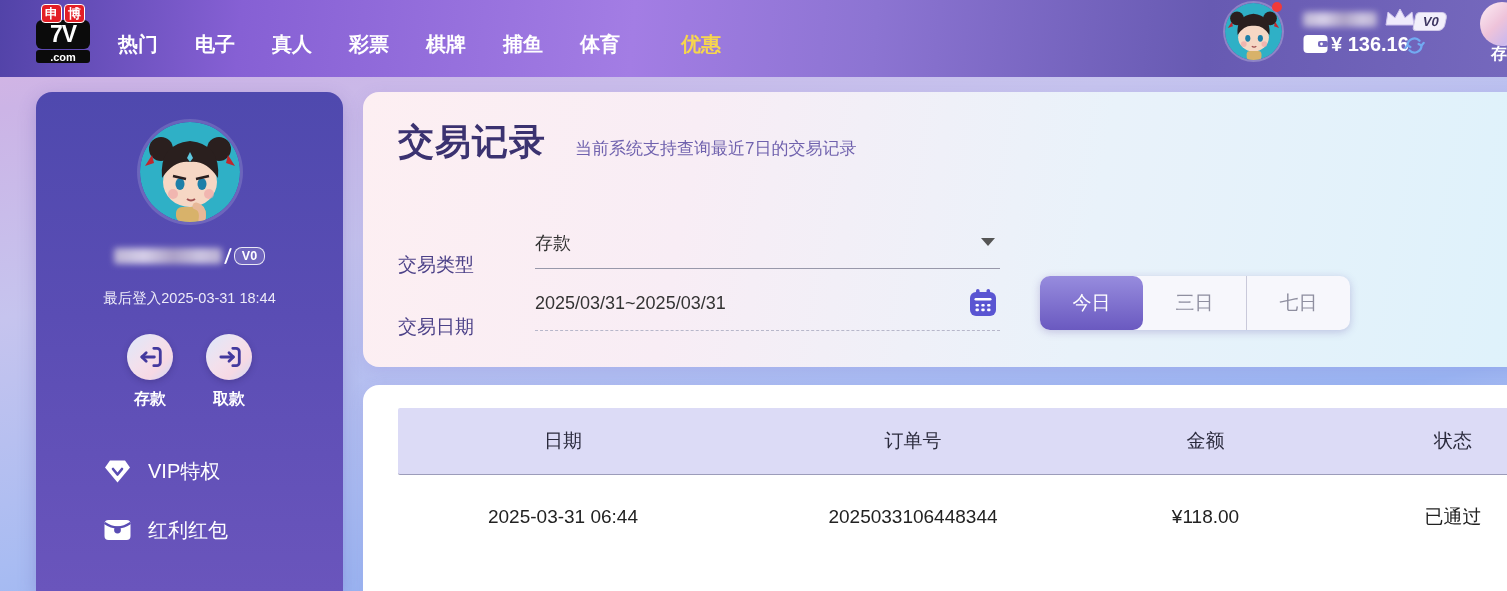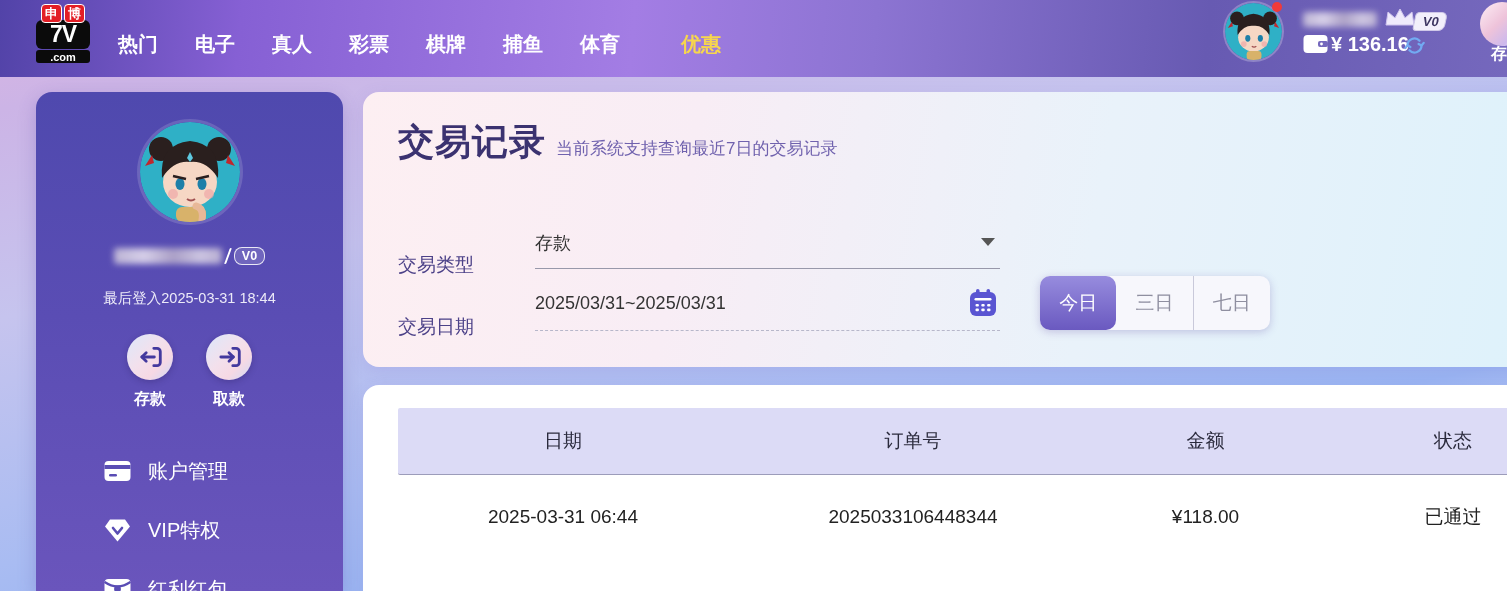--- a/index.html
+++ b/index.html
@@ -65,36 +65,36 @@
     display:flex; align-items:center; justify-content:center; box-shadow:0 2px 6px rgba(40,30,90,.3); }
   .sb-action-label { margin-top:9px; color:#fff; font-size:16px; font-weight:bold; }
   .sb-menu { left:68px; top:360px; display:flex; flex-direction:column; gap:21px; }
   .sb-menu-item { display:flex; align-items:center; gap:17px; cursor:pointer; height:38px; }
   .sb-menu-label { color:#fff; font-size:20px; }
 
   
   .panel-header { left:363px; top:92px; width:1170px; height:275px; border-radius:16px;
     background:linear-gradient(100deg,#fdeff2 0%,#f8edf5 28%,#e9f2fa 62%,#def2fb 100%);
     box-shadow:0 4px 16px rgba(120,100,200,.15); z-index:3; }
-  .title-row { left:35px; top:26px; display:flex; align-items:baseline; }
+  .title-row { left:35px; top:26px; display:flex; align-items:baseline;gap:19px; }
   .page-title { font-size:36px; font-weight:bold; color:#3b3270; letter-spacing:1px; }
   .page-subtitle { font-size:17px; color:#7062ae; margin-left:10px;margin-top:12px; }
   .filter-label { font-size:19px; color:#4c4188;margin-top:22px; }
   .filter-value { font-size:18px; color:#333; }
   .lbl-type { left:35px; top:138px; }
   .val-type { left:172px; top:139px; cursor:pointer; }
   .caret-down { left:618px; top:146px; width:0; height:0; border-left:7px solid transparent;
     border-right:7px solid transparent; border-top:8px solid #555; cursor:pointer; }
   .line-solid { left:172px; top:176px; width:465px; border-bottom:1px solid #9898aa; }
   .lbl-date { left:35px; top:200px; }
   .val-date { left:172px; top:201px; cursor:text; }
   .cal-icon { left:605px; top:196px; cursor:pointer; }
   .line-dashed { left:172px; top:238px; width:465px; border-bottom:1px dashed #b7b7ca; }
 
-  .range-group { left:1040px; top:276px; width:230px; height:54px; display:flex;
+  .range-group { left:1040px; top:276px; width:310px; height:54px; display:flex;
     border-radius:10px; background:#f7f7fc; box-shadow:0 2px 8px rgba(90,70,160,.28); z-index:4; }
   .range-btn { flex:1; display:flex; align-items:center; justify-content:center;
     font-size:19px; color:#8f8fa0; cursor:pointer; border-left:1px solid #c9c9da; }
   .range-btn:first-child { border-left:none; }
   .range-btn.active { background:linear-gradient(180deg,#978cde 0%,#6a59c0 100%); color:#fff;
     border-radius:10px; border-left:none; }
   .range-btn.active + .range-btn { border-left:none; }
 
   
   .panel-table { left:363px; top:385px; width:1170px; height:230px; border-radius:16px; background:#ffffff;
@@ -230,30 +230,20 @@
             <path d="M12 8 L16 12 L12 16"></path>
         </svg>
       </div>
       <span class="sb-action-label">取款</span>
     </div>
   </div>
 
   <div class="abs sb-menu">
     <div class="sb-menu-item">
       <span>
-        <svg width="27" height="22" viewBox="0 0 27 22">
-          <rect x="0.5" y="1" width="26" height="20" rx="4" fill="#ffffff"></rect>
-          <rect x="0.5" y="5" width="26" height="4" fill="#5a4db4"></rect>
-          <rect x="5" y="14" width="8" height="2.6" rx="1.3" fill="#5a4db4"></rect>
-        </svg>
-      </span>
-      <span class="sb-menu-label">账户管理</span>
-    </div>
-    <div class="sb-menu-item">
-      <span>
         <svg width="27" height="25" viewBox="0 0 27 25">
           <path d="M6 1.5 L21 1.5 L26 8.5 L13.5 23.5 L1 8.5 Z" fill="#ffffff"></path>
           <path d="M9 10 L13.5 15.5 L18 10" fill="none" stroke="#5a4db4" stroke-width="2.6" stroke-linecap="round" stroke-linejoin="round"></path>
         </svg>
       </span>
       <span class="sb-menu-label">VIP特权</span>
     </div>
     <div class="sb-menu-item">
       <span>
         <svg width="27" height="22" viewBox="0 0 27 22">

